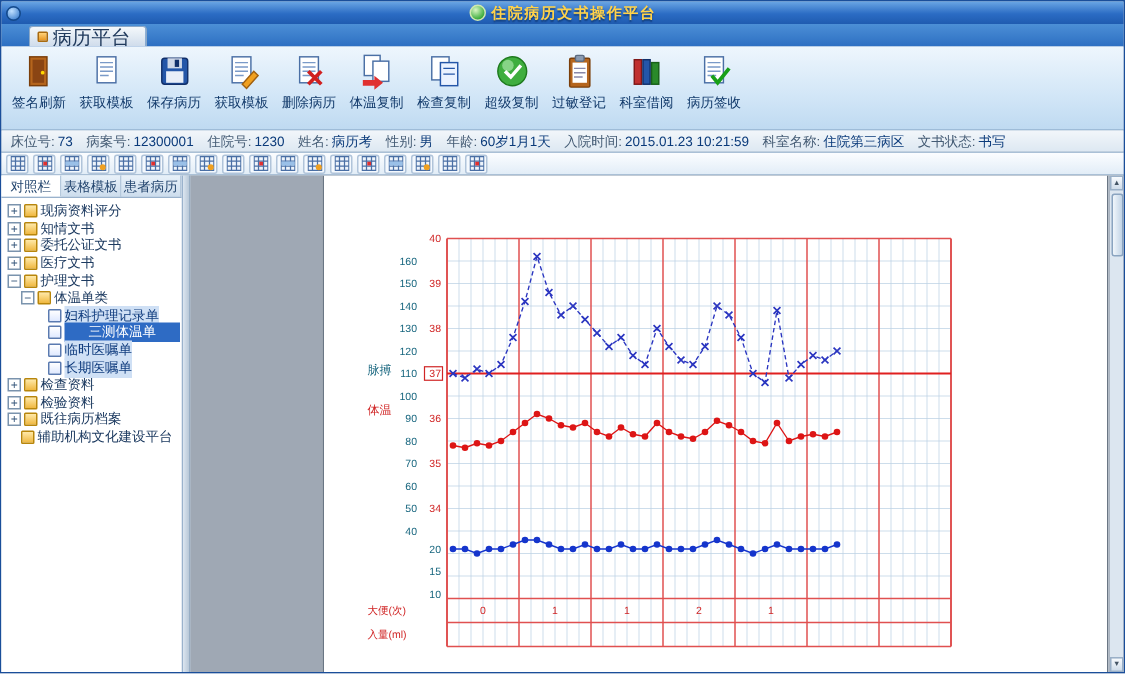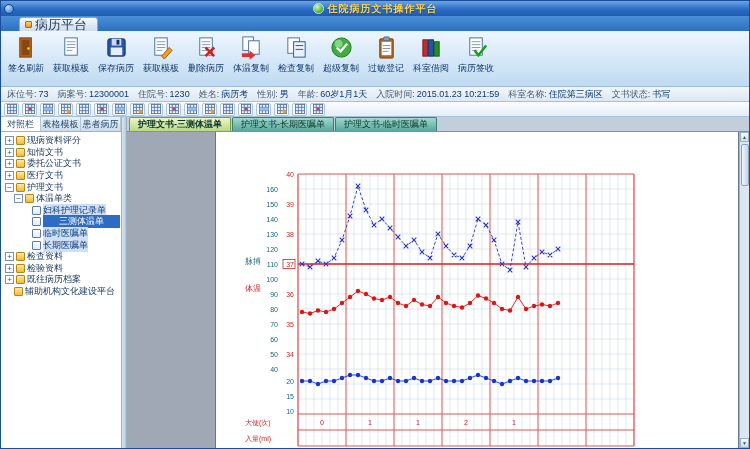--- a/index.html
+++ b/index.html
@@ -442,25 +442,20 @@
           </div>
           <div class="titem" style="padding-left: 2px;">
             <span class="spc"></span>
             <span class="tico folder"></span>
             <span class="tlabel">辅助机构文化建设平台</span>
           </div>
         </div>
     </div>
     <div class="splitter"></div>
     <div class="main">
-      <div class="doc-tabs" id="doc-tabs">
-          <div class="dtab active">护理文书-三测体温单</div>
-          <div class="dtab">护理文书-长期医嘱单</div>
-          <div class="dtab">护理文书-临时医嘱单</div>
-        </div>
       <div class="workspace">
         <div class="page">
           <div id="chart"><svg width="398" height="286" viewBox="0 0 398 286">
                 <line x1="56" y1="25" x2="392" y2="25" stroke="#bcd2e4" stroke-width="0.5"></line>
                 <line x1="56" y1="40" x2="392" y2="40" stroke="#bcd2e4" stroke-width="0.5"></line>
                 <line x1="56" y1="55" x2="392" y2="55" stroke="#bcd2e4" stroke-width="0.5"></line>
                 <line x1="56" y1="70" x2="392" y2="70" stroke="#bcd2e4" stroke-width="0.5"></line>
                 <line x1="56" y1="85" x2="392" y2="85" stroke="#bcd2e4" stroke-width="0.5"></line>
                 <line x1="56" y1="100" x2="392" y2="100" stroke="#bcd2e4" stroke-width="0.5"></line>
                 <line x1="56" y1="115" x2="392" y2="115" stroke="#bcd2e4" stroke-width="0.5"></line>

